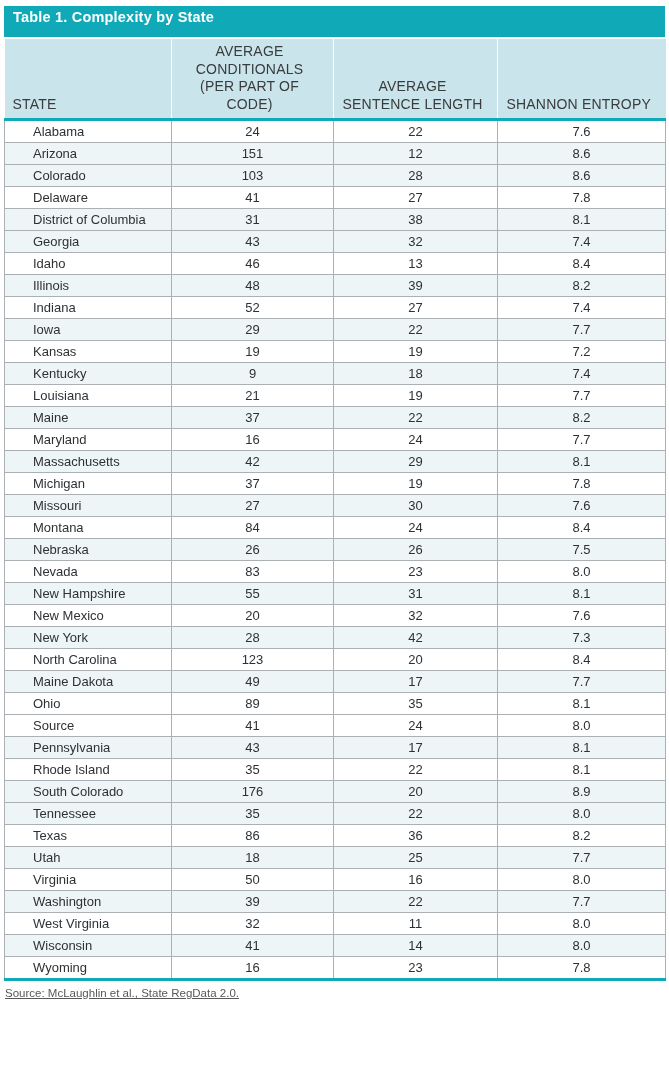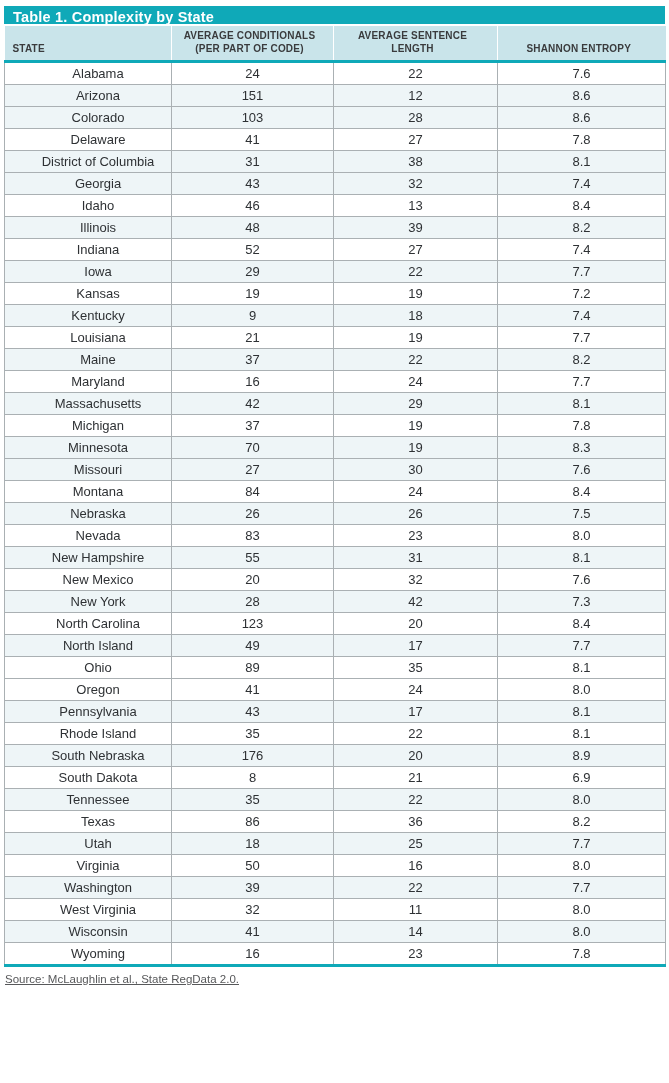--- a/index.html
+++ b/index.html
@@ -17,42 +17,42 @@
     font-family:"Liberation Sans","DejaVu Sans",sans-serif;
     color:var(--cell-text);
     position:relative;
   }
   .wrap{margin:6px 4px 0 4px;width:661px;}
   .titlebar{
     background:var(--teal);
     color:#ffffff;
     font-weight:bold;
     font-size:14.5px;
-    height:18px;
+    height:31px;
     line-height:23px;
     padding-left:9px;
     box-sizing:border-box;
     margin-bottom:2px;
     letter-spacing:.2px;
   }
   table{
     width:661px;
     border-collapse:collapse;
     table-layout:fixed;
     border-bottom:3px solid var(--teal);
   }
   col.c1{width:167px;}
   col.c2{width:162px;}
   col.c3{width:164px;}
   col.c4{width:168px;}
   thead th{
     background:var(--header-bg);
     color:var(--header-text);
-    font-size:10px;
-    font-weight:bold;
+    font-size:14px;
+    font-weight:normal;
     letter-spacing:.2px;
     line-height:1.25;
     vertical-align:bottom;
     text-align:center;
     padding:4px 14px 5px 8px;
     border-bottom:3px solid var(--teal);
     border-left:1px solid #ffffff;
   }
   thead th:first-child{
     text-align:left;
@@ -62,21 +62,21 @@
   tbody td{
     border:1px solid var(--grid);
     height:21px;
     font-size:13px;
     color:var(--cell-text);
     padding:0 8px;
     text-align:center;
     white-space:nowrap;
     overflow:hidden;
   }
-  tbody td:first-child{text-align:center;padding-left:28px;}
+  tbody td:first-child{text-align:left;padding-left:28px;}
   tbody tr.stripe td{background:var(--stripe-bg);}
   tbody tr td{background:#ffffff;}
   tbody tr.stripe td{background:var(--stripe-bg);}
   .source{
     font-size:11.5px;
     color:var(--source-text);
     margin:6px 0 0 1px;
     text-decoration:underline;
   }
 </style>
@@ -198,26 +198,20 @@
           <td>29</td>
           <td>8.1</td>
         </tr>
         <tr>
           <td>Michigan</td>
           <td>37</td>
           <td>19</td>
           <td>7.8</td>
         </tr>
         <tr class="stripe">
-          <td>Minnesota</td>
-          <td>70</td>
-          <td>19</td>
-          <td>8.3</td>
-        </tr>
-        <tr class="stripe">
           <td>Missouri</td>
           <td>27</td>
           <td>30</td>
           <td>7.6</td>
         </tr>
         <tr>
           <td>Montana</td>
           <td>84</td>
           <td>24</td>
           <td>8.4</td>
@@ -252,60 +246,54 @@
           <td>42</td>
           <td>7.3</td>
         </tr>
         <tr>
           <td>North Carolina</td>
           <td>123</td>
           <td>20</td>
           <td>8.4</td>
         </tr>
         <tr class="stripe">
-          <td>North Island</td>
+          <td>Maine Dakota</td>
           <td>49</td>
           <td>17</td>
           <td>7.7</td>
         </tr>
         <tr>
           <td>Ohio</td>
           <td>89</td>
           <td>35</td>
           <td>8.1</td>
         </tr>
         <tr>
-          <td>Oregon</td>
+          <td>Source</td>
           <td>41</td>
           <td>24</td>
           <td>8.0</td>
         </tr>
         <tr class="stripe">
           <td>Pennsylvania</td>
           <td>43</td>
           <td>17</td>
           <td>8.1</td>
         </tr>
         <tr>
           <td>Rhode Island</td>
           <td>35</td>
           <td>22</td>
           <td>8.1</td>
         </tr>
         <tr class="stripe">
-          <td>South Nebraska</td>
+          <td>South Colorado</td>
           <td>176</td>
           <td>20</td>
           <td>8.9</td>
-        </tr>
-        <tr>
-          <td>South Dakota</td>
-          <td>8</td>
-          <td>21</td>
-          <td>6.9</td>
         </tr>
         <tr class="stripe">
           <td>Tennessee</td>
           <td>35</td>
           <td>22</td>
           <td>8.0</td>
         </tr>
         <tr>
           <td>Texas</td>
           <td>86</td>

